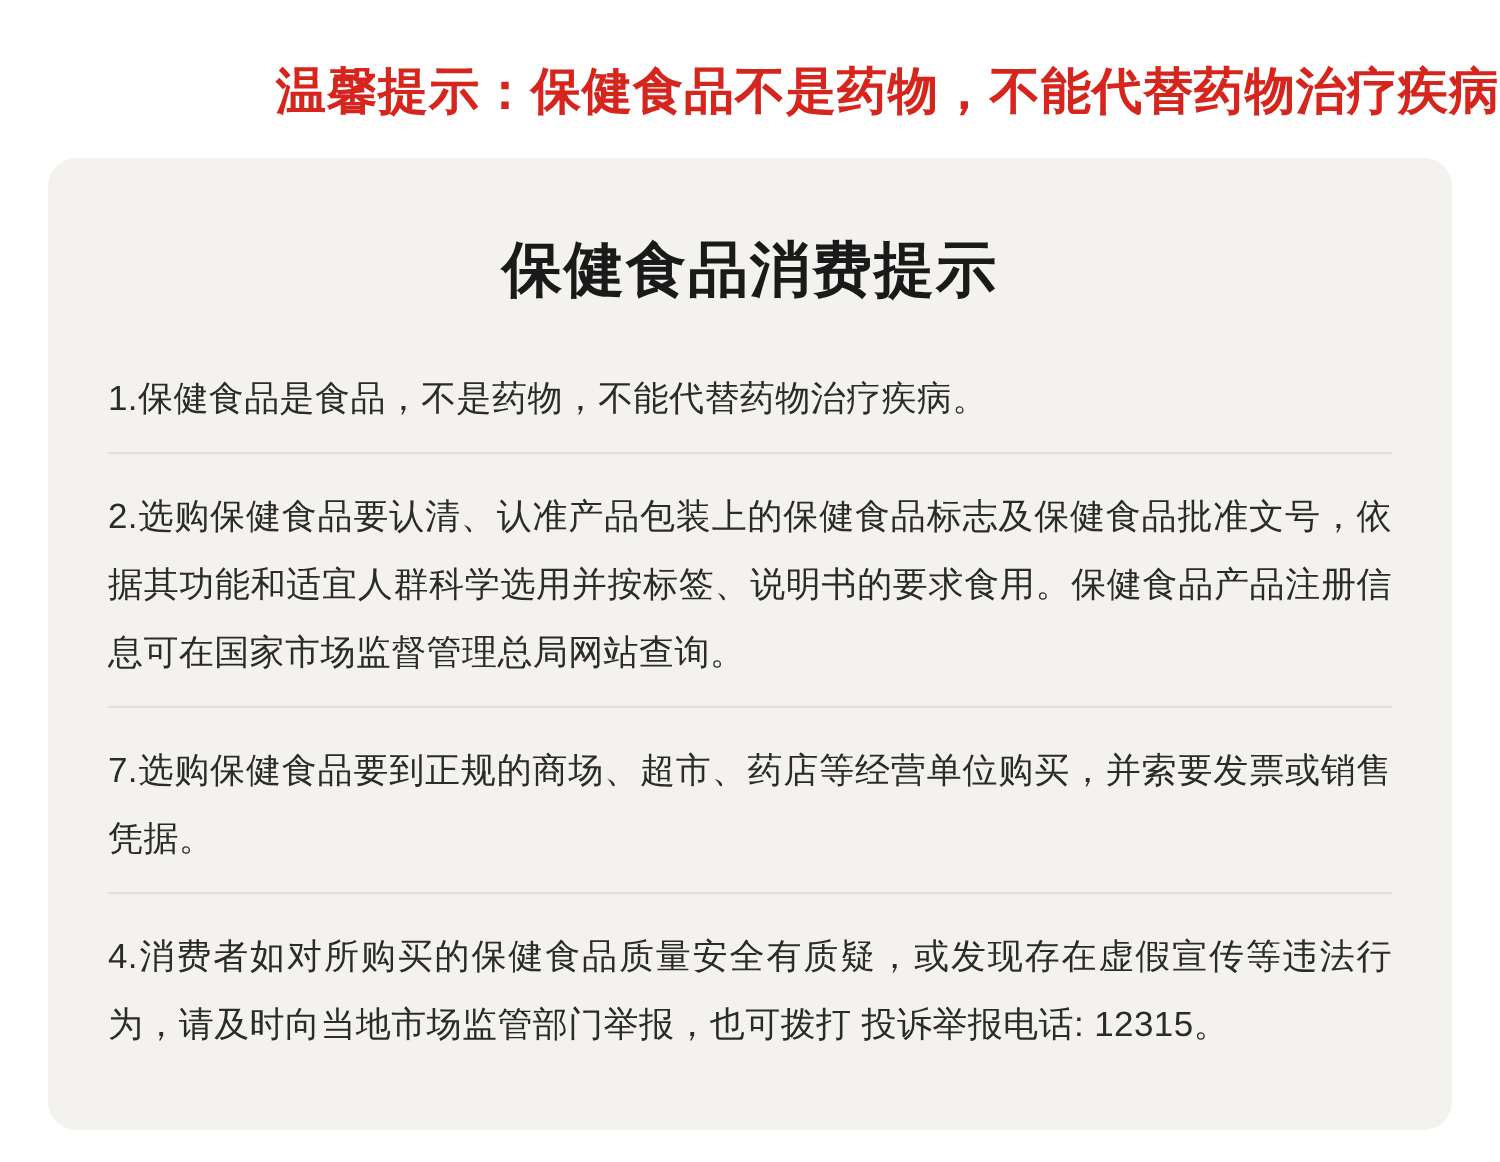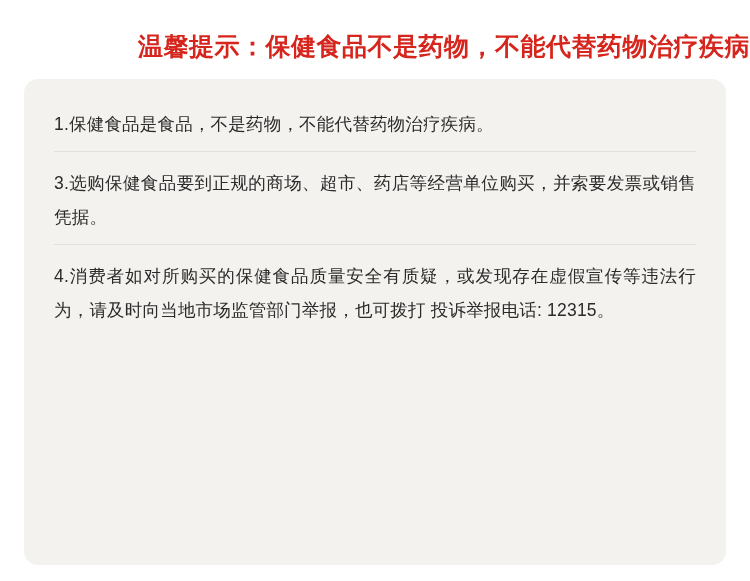--- a/index.html
+++ b/index.html
@@ -72,19 +72,21 @@
 </head>
 <body>
 
 <div class="page">
 
   <div class="banner">
     <div class="banner-text">温馨提示：保健食品不是药物，不能代替药物治疗疾病</div>
   </div>
 
   <div class="card">
+    <div class="card-title">保健食品消费提示</div>
 
     <div class="item divided">1.保健食品是食品，不是药物，不能代替药物治疗疾病。</div>
-    <div class="item divided">3.选购保健食品要到正规的商场、超市、药店等经营单位购买，并索要发票或销售凭据。</div>
+    <div class="item divided">2.选购保健食品要认清、认准产品包装上的保健食品标志及保健食品批准文号，依据其功能和适宜人群科学选用并按标签、说明书的要求食用。保健食品产品注册信息可在国家市场监督管理总局网站查询。</div>
+    <div class="item divided">7.选购保健食品要到正规的商场、超市、药店等经营单位购买，并索要发票或销售凭据。</div>
     <div class="item">4.消费者如对所购买的保健食品质量安全有质疑，或发现存在虚假宣传等违法行为，请及时向当地市场监管部门举报，也可拨打 投诉举报电话: 12315。</div>
   </div>
 
 </div>
 
 </body></html>

